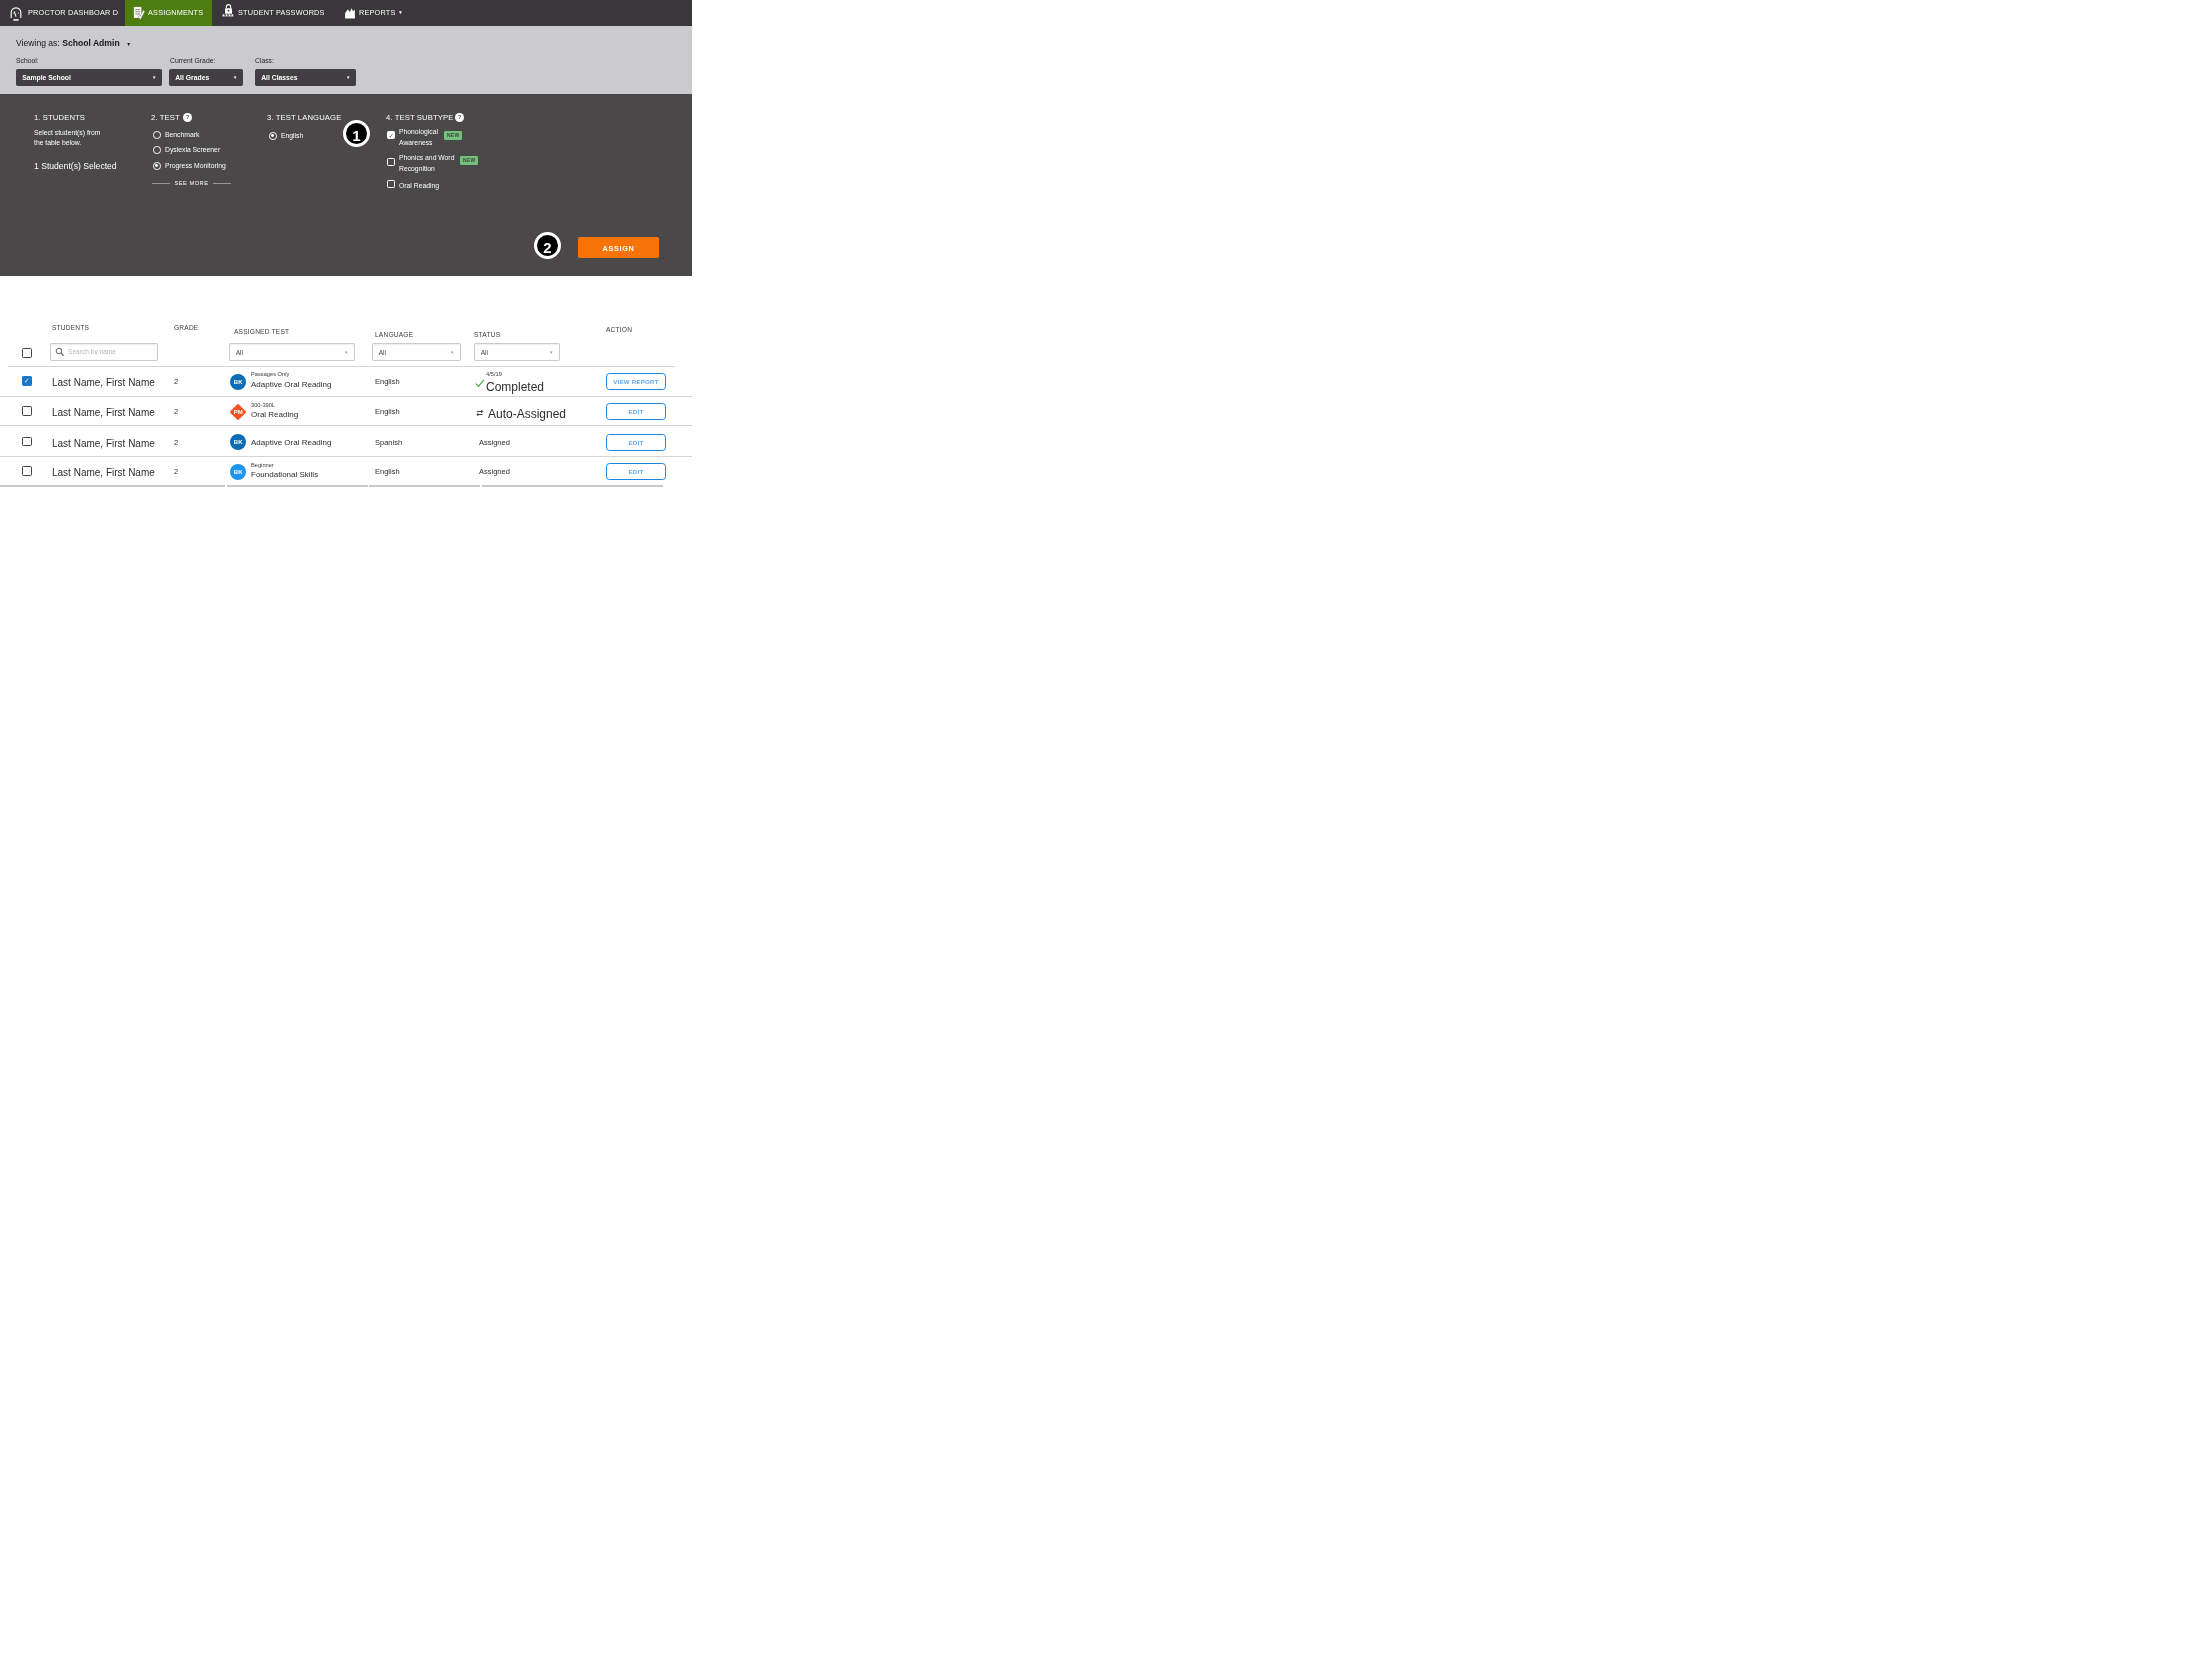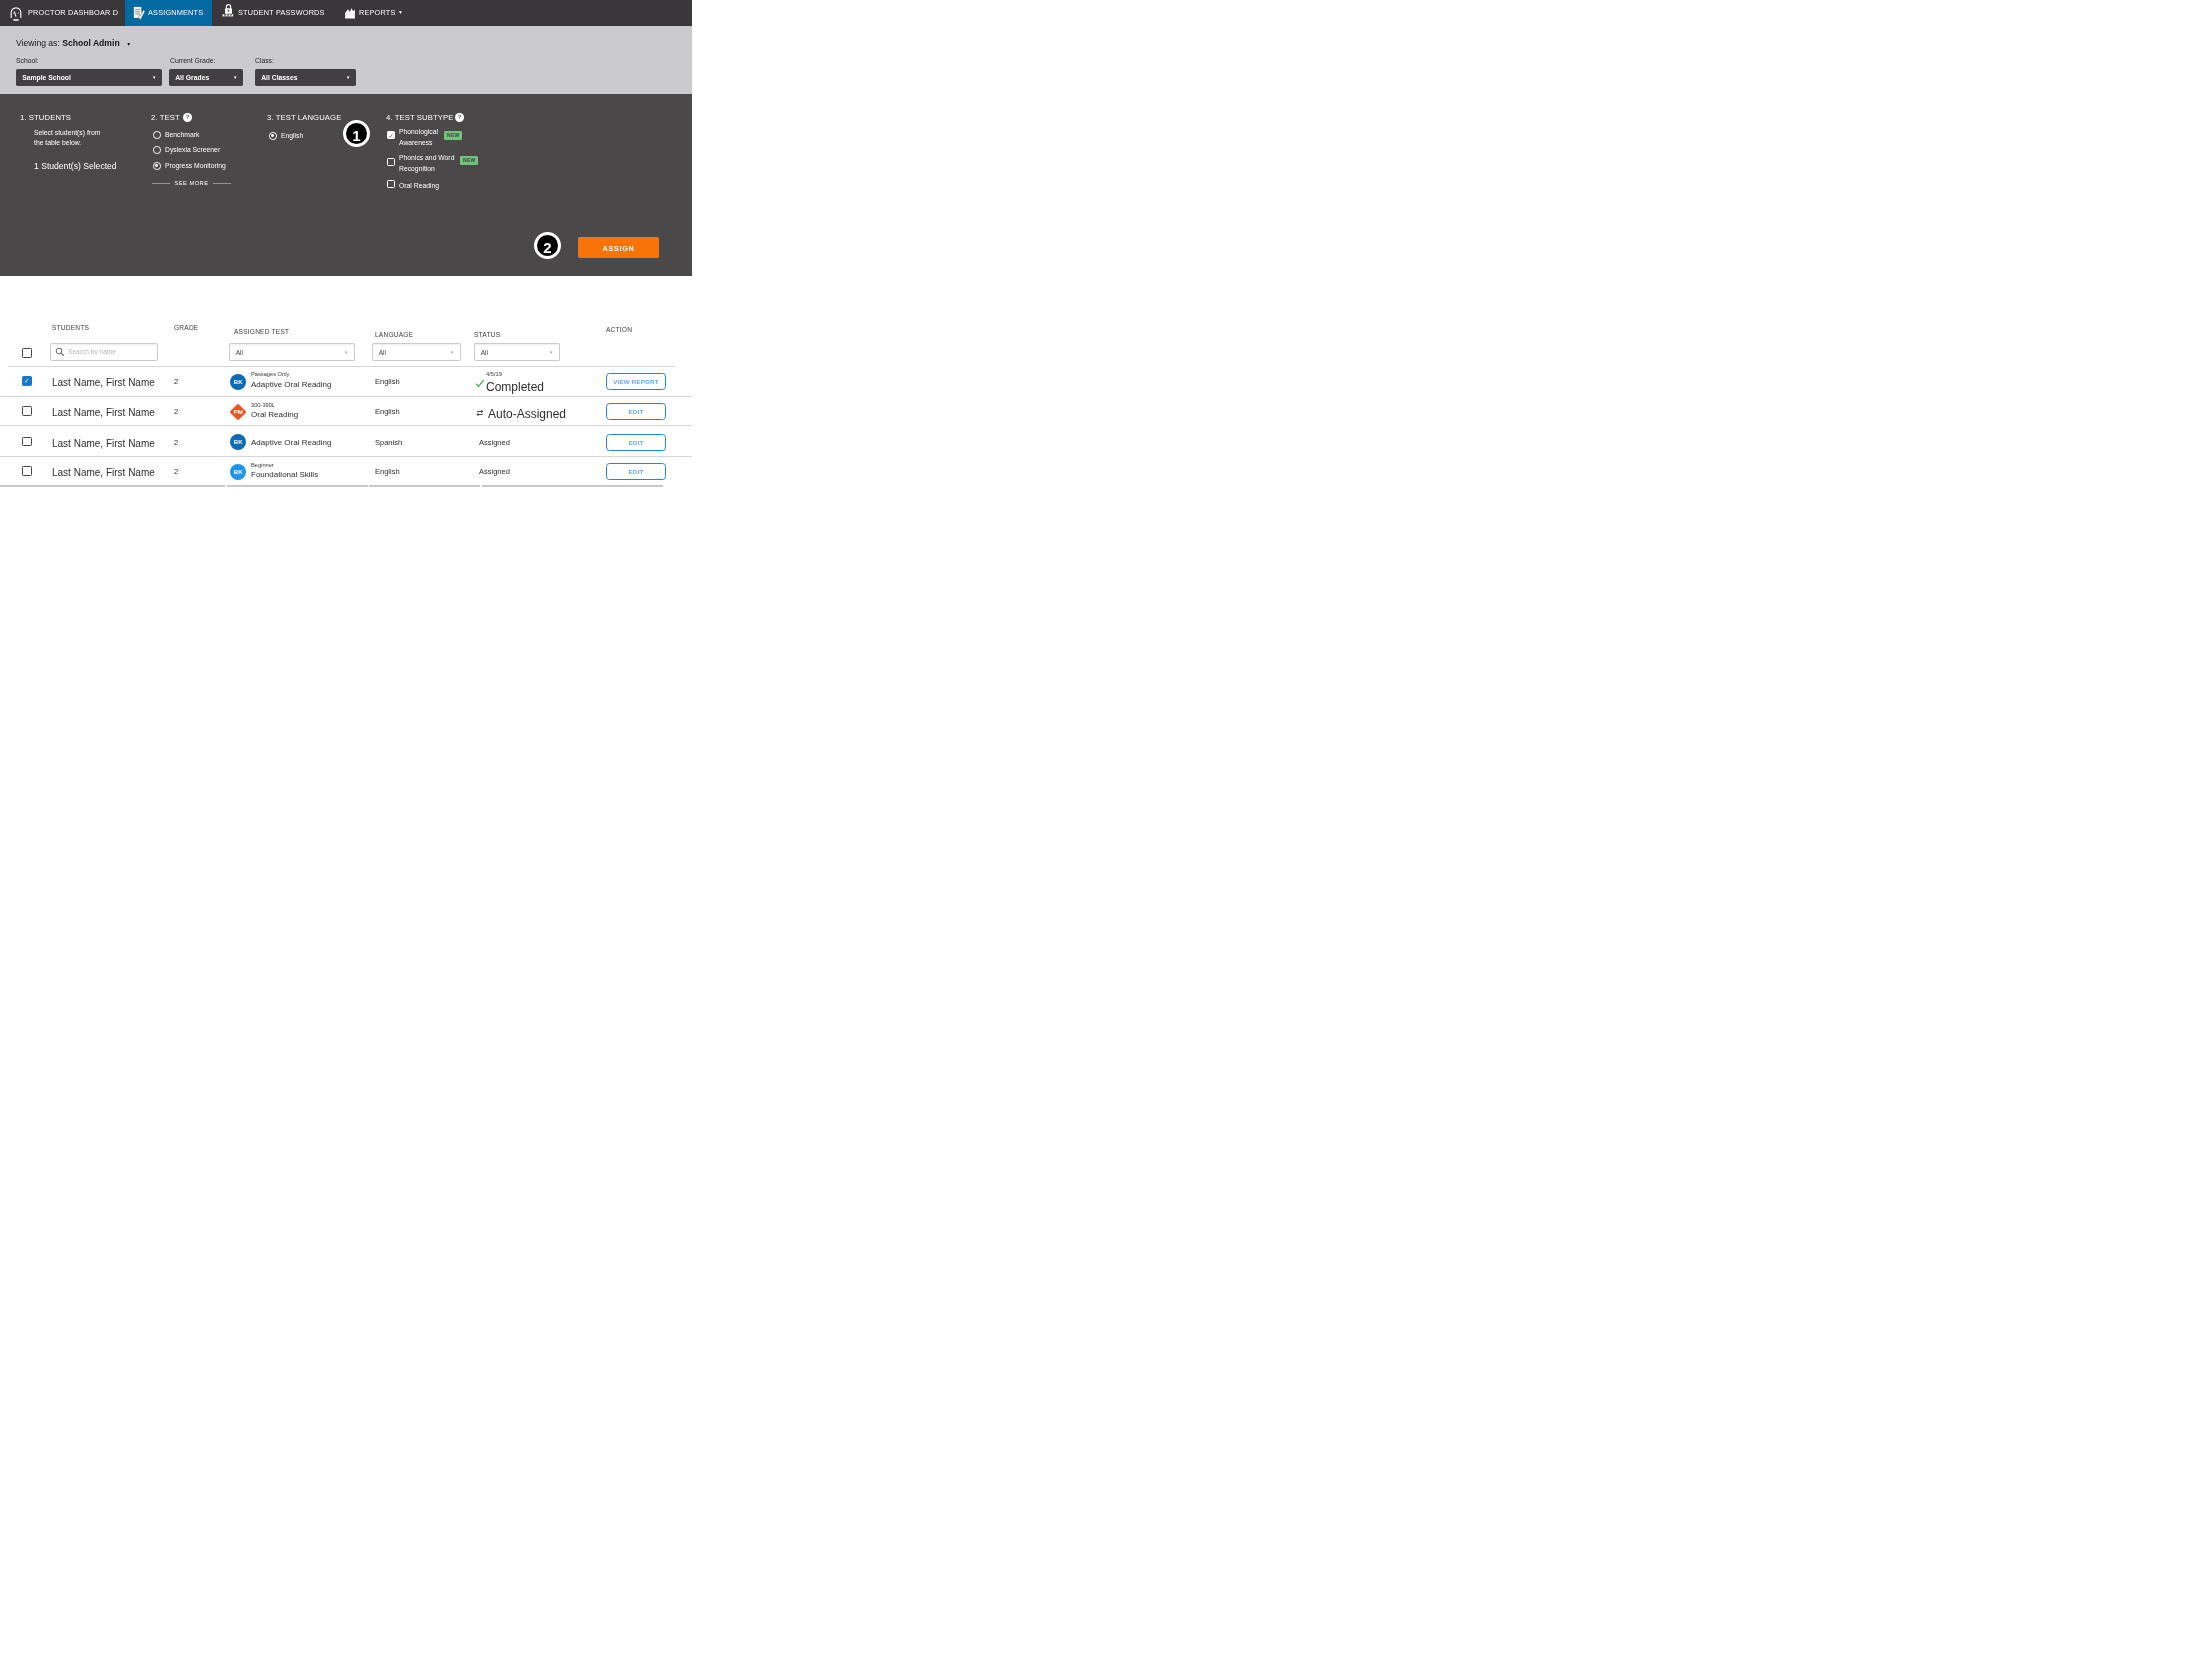--- a/index.html
+++ b/index.html
@@ -6,21 +6,21 @@
   #app{position:relative;width:692px;height:488px;overflow:hidden;
        font-family:"Liberation Sans","DejaVu Sans",sans-serif;
        -webkit-font-smoothing:antialiased;}
   #app *{box-sizing:border-box;}
 
   
   .nav{position:absolute;left:0;top:0;width:692px;height:26px;background:#393739;}
   .nav-logo{position:absolute;left:9.3px;top:5.7px;width:14px;height:15px;}
   .nav-brand{position:absolute;left:28px;top:0;height:26px;line-height:26px;
              color:#fff;font-size:7.3px;letter-spacing:0.2px;}
-  .nav-tab{position:absolute;left:125px;top:0;width:87px;height:26px;background:#0369a1;}
+  .nav-tab{position:absolute;left:125px;top:0;width:87px;height:26px;background:#4d7c0f;}
   .nav-tab .tab-icon{position:absolute;left:8.4px;top:6.2px;}
   .nav-tab .tab-label{position:absolute;left:23px;top:0;height:26px;line-height:26px;
                       color:#fff;font-size:7.3px;letter-spacing:0.2px;}
   .nav-pass-icon{position:absolute;left:222px;top:4px;width:12.3px;text-align:center;}
   .nav-pass-icon .stars{display:block;margin-top:-1.3px;color:#fff;font-size:6.6px;
                         font-weight:bold;letter-spacing:0.4px;line-height:6.2px;}
   .nav-pass-label{position:absolute;left:238px;top:0;height:26px;line-height:26px;
                   color:#fff;font-size:7.3px;letter-spacing:0.2px;}
   .nav-rep-icon{position:absolute;left:344px;top:7px;}
   .nav-rep-label{position:absolute;left:359px;top:0;height:26px;line-height:26px;
@@ -185,21 +185,21 @@
       <span>All Grades</span>
       <span class="caret">▼</span>
     </div>
     <div class="ddark" style="left:255px;width:101px;">
       <span>All Classes</span>
       <span class="caret">▼</span>
     </div>
   </section>
 
   <section class="panel">
-    <span class="ptitle" style="left:20px;">1. STUDENTS</span>
+    <span class="ptitle" style="left:34px;">1. STUDENTS</span>
     <span class="ptitle" style="left:151px;">2. TEST</span>
     <span class="help h-test">?</span>
     <span class="ptitle" style="left:267px;">3. TEST LANGUAGE</span>
     <span class="ptitle" style="left:386px;">4. TEST SUBTYPE</span>
     <span class="help h-sub">?</span>
 
     <span class="phint" style="top:34px;">Select student(s) from</span>
     <span class="phint" style="top:44px;">the table below.</span>
     <span class="psel">1 Student(s) Selected</span>
 

